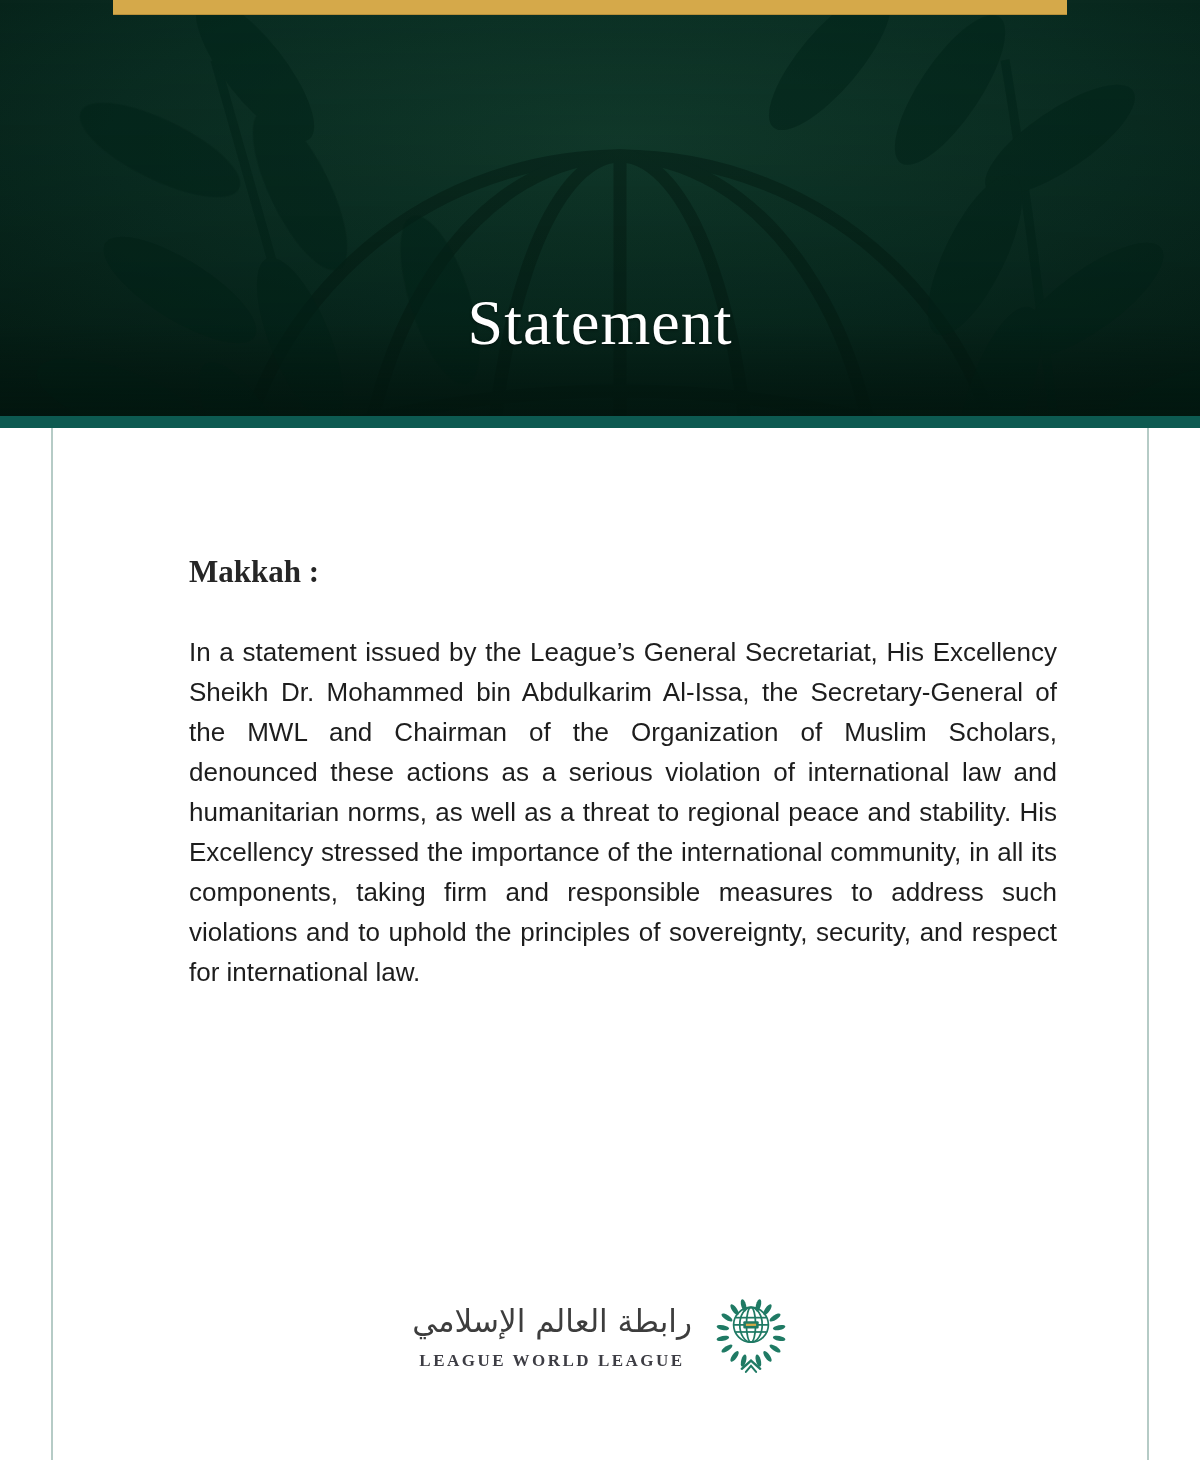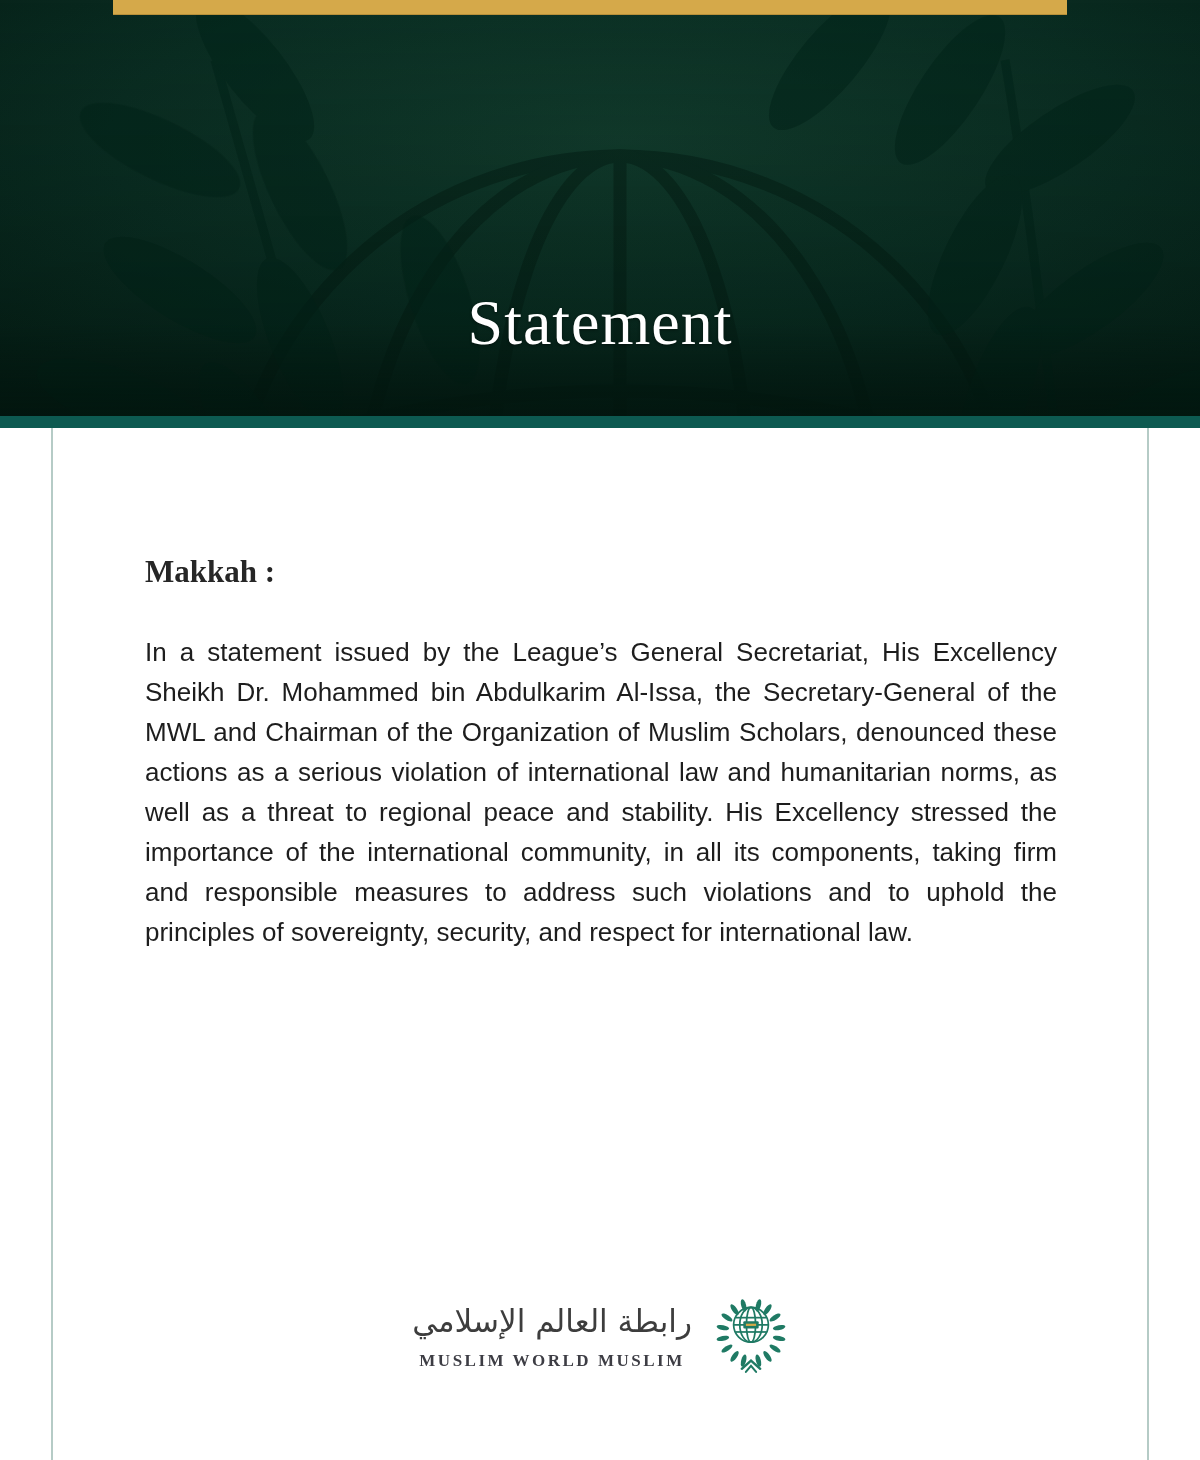--- a/index.html
+++ b/index.html
@@ -54,20 +54,21 @@
   .teal-band {
     width: 100%;
     height: 12px;
     background: #0d5a51;
   }
 
   
   .content {
     position: relative;
     padding: 126px 143px 0 145px;
+    margin-left: 44px;
   }
   .rule {
     position: absolute;
     top: 428px;
     bottom: 0;
     width: 2px;
     background: #b5cbc6;
   }
   .rule-left  { left: 51px; }
   .rule-right { left: 1147px; }
@@ -194,21 +195,21 @@
   <div class="content">
     <h2 class="location-heading">Makkah :</h2>
 
 
     <p class="statement-paragraph">In a statement issued by the League’s General Secretariat, His Excellency Sheikh Dr. Mohammed bin Abdulkarim Al-Issa, the Secretary-General of the MWL and Chairman of the Organization of Muslim Scholars, denounced these actions as a serious violation of international law and humanitarian norms, as well as a threat to regional peace and stability. His Excellency stressed the importance of the international community, in all its components, taking firm and responsible measures to address such violations and to uphold the principles of sovereignty, security, and respect for international law.</p>
   </div>
 
   <div class="footer-logo">
     <div class="logo-text-col">
       <div class="arabic-logotype">رابطة العالم الإسلامي</div>
-      <div class="org-wordmark">MUSLIM WORLD MUSLIM</div>
+      <div class="org-wordmark">LEAGUE WORLD LEAGUE</div>
     </div>
 
     <svg class="emblem" width="74" height="90" viewBox="0 0 72 88" aria-hidden="true">
       <defs>
         <ellipse id="wleaf" cx="0" cy="0" rx="2.4" ry="6.2" fill="#1f7a64"></ellipse>
       </defs>
 
       <g stroke="#1f7a64" stroke-width="1.7" fill="none">
         <circle cx="36" cy="36" r="17"></circle>
         <ellipse cx="36" cy="36" rx="11" ry="17"></ellipse>

